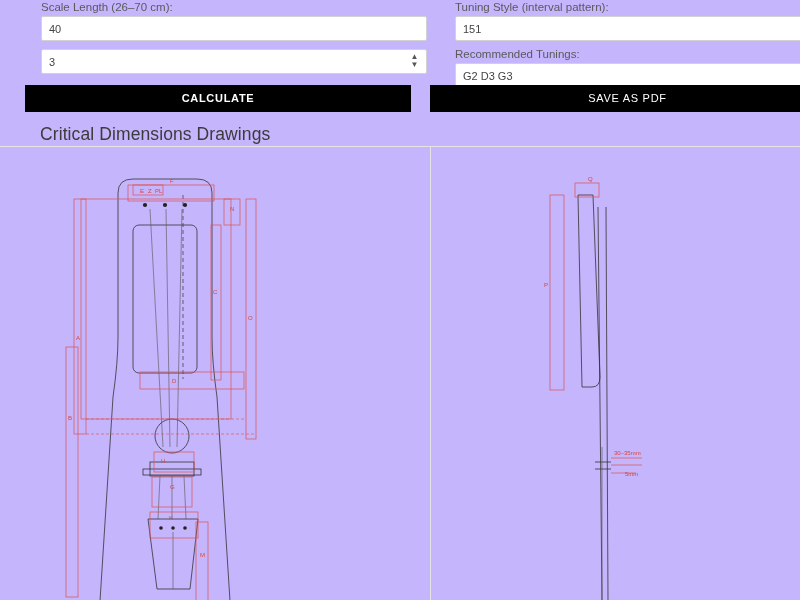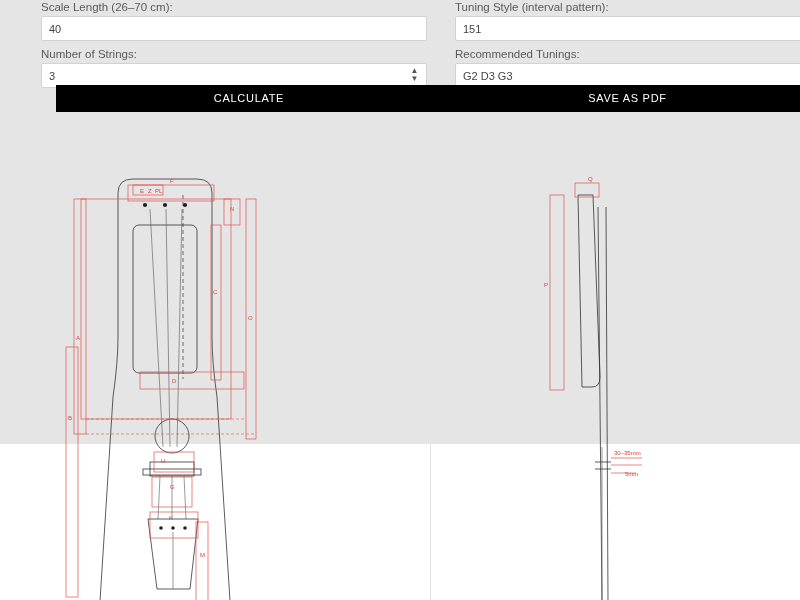--- a/index.html
+++ b/index.html
@@ -6,22 +6,22 @@
   html, body {
     margin: 0; padding: 0;
     width: 800px; height: 600px;
     background: #ffffff;
     font-family: "Liberation Sans", sans-serif;
     overflow: hidden;
   }
   .page {
     position: relative;
     width: 800px;
-    height: 444px;
-    background: #e5e5e5;
+    height: 600px;
+    background: #c4b5fd;
   }
 
   
   .form-row {
     position: absolute;
     top: 0;
     left: 0;
     width: 800px;
     height: 118px;
   }
@@ -84,21 +84,21 @@
     color: #ffffff;
     border: 0;
     font-size: 11px;
     letter-spacing: 0.7px;
     font-family: "Liberation Sans", sans-serif;
     cursor: pointer;
     text-align: center;
     line-height: 27px;
     padding: 0;
   }
-  #calculate-button { left: 56px; top: 85px; width: 386px; }
+  #calculate-button { left: 25px; top: 85px; width: 386px; font-weight: bold; }
   #save-pdf-button { left: 430px; top: 85px; width: 395px; }
 
   
   .section-title {
     position: absolute;
     left: 40px;
     top: 124px;
     font-size: 17.5px;
     color: #3b3b3b;
     font-weight: normal;
@@ -135,21 +135,20 @@
 <body>
 
 <div class="page">
 
   <div class="form-row">
 
     <div class="col col-left">
       <div class="field-label">Scale Length (26–70 cm):</div>
       <input class="input" type="text" value="40" style="">
       <div class="gap"></div>
-      <div class="field-label">Number of Strings:</div>
       <div class="select-wrap">
         <input class="input" type="text" value="3" style="">
         <div class="spinner">
             <span>▲</span>
             <span>▼</span>
           </div>
       </div>
     </div>
 
     <div class="col col-right">
@@ -157,20 +156,21 @@
       <input class="input" type="text" value="151" style="">
       <div class="gap"></div>
       <div class="field-label">Recommended Tunings:</div>
       <input class="input" type="text" value="G2 D3 G3" style="">
     </div>
 
     <button class="black-btn" id="calculate-button">CALCULATE</button>
     <button class="black-btn" id="save-pdf-button">SAVE AS PDF</button>
   </div>
 
+  <div class="section-title">Critical Dimensions Drawings</div>
 
   <div class="drawings">
     <div class="divider"></div>
 
     <svg class="draw" width="430" height="454" viewBox="0 0 430 454">
 
       <path class="blk" d="M118 46 L118 190 Q118 215 113 250 L100 454"></path>
       <path class="blk" d="M212 46 L212 190 Q212 215 217 250 L230 454"></path>
       <path class="blk" d="M118 46 Q118 32 133 32 L197 32 Q212 32 212 46"></path>
 

